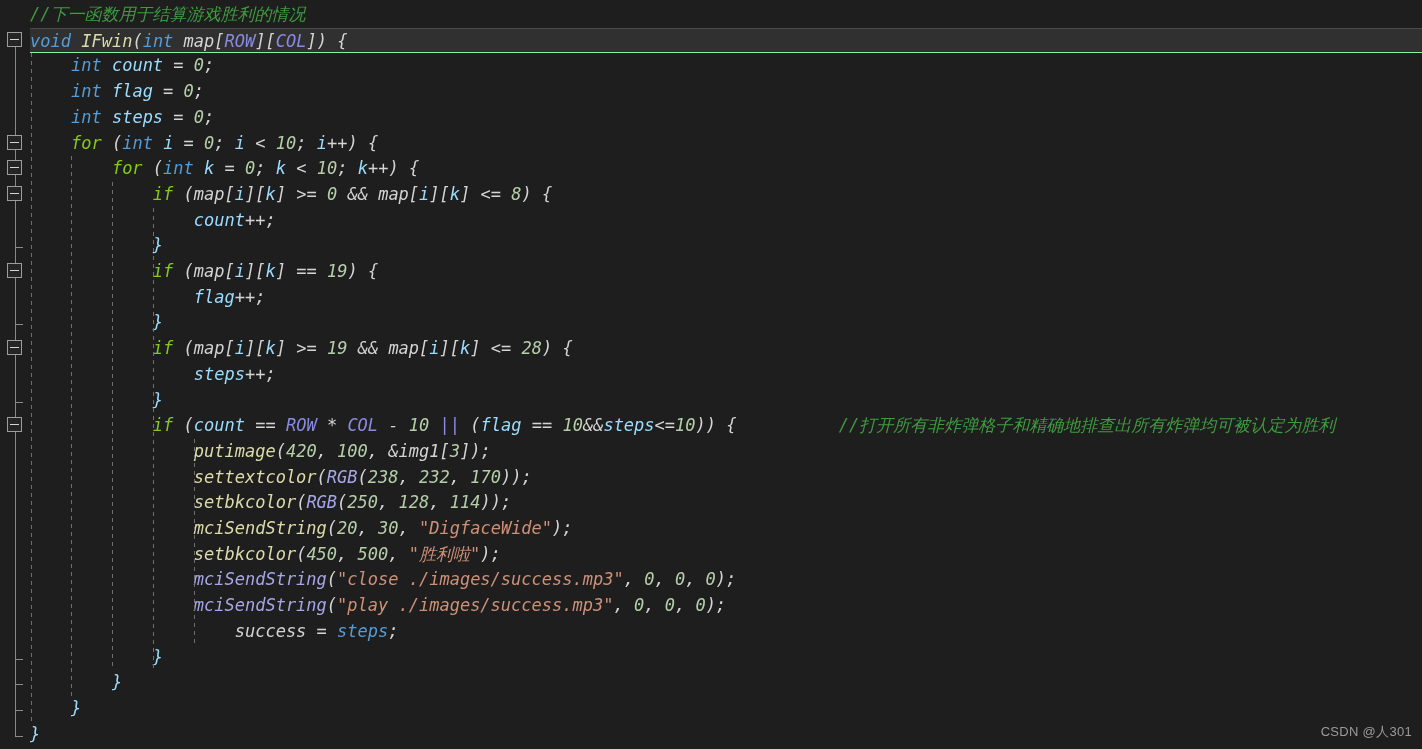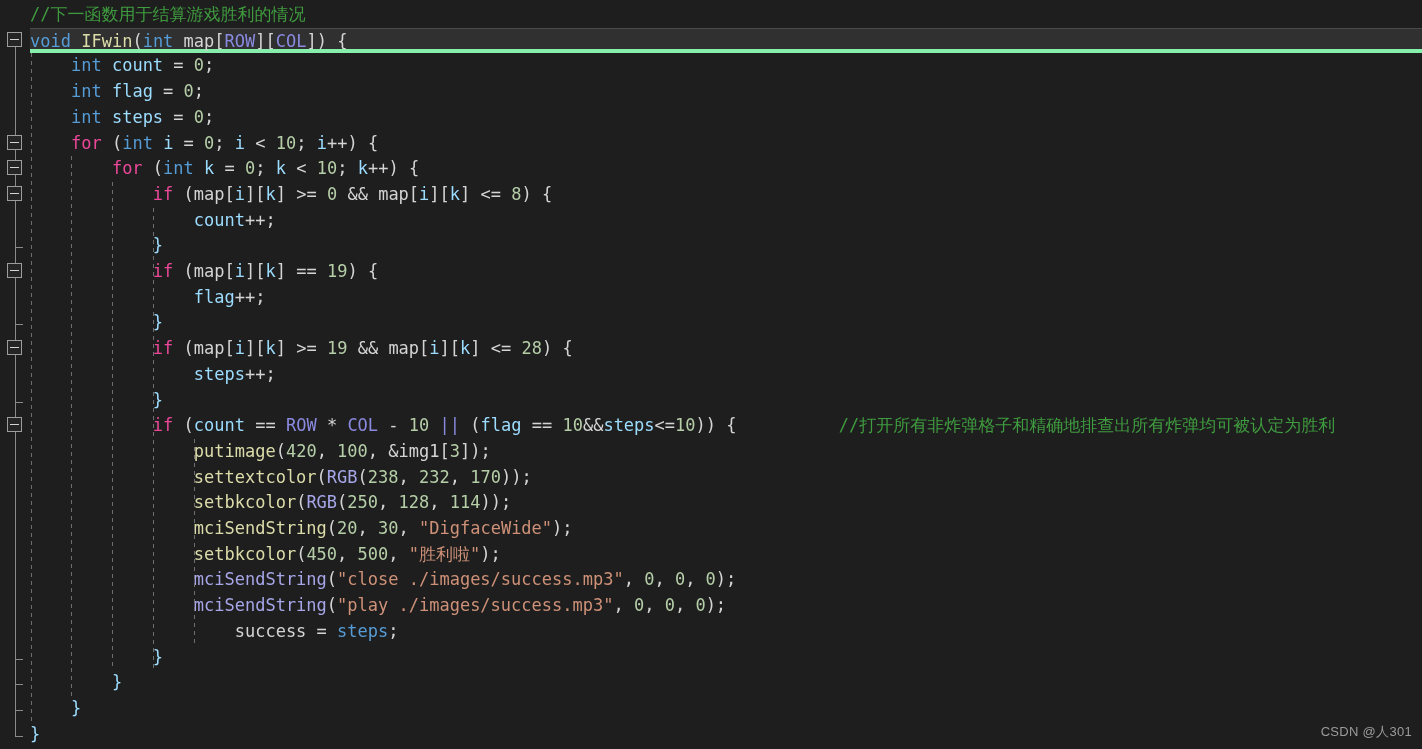--- a/index.html
+++ b/index.html
@@ -40,55 +40,55 @@
   }
   .fold-box::before{
     content:""; position:absolute;
     left:2px; top:6px; width:9px; height:1px;
     background:#d4d4d4;
   }
 
   
   #code{
     position:absolute; left:0; top:0;
-    width:1422px; height:715px;
+    width:1422px; height:715px;font-style:italic;
   }
   .line{
     position:absolute; left:0;
     height:25.7px; line-height:25.7px;
     white-space:pre;
     font-size:17px;
     letter-spacing:0px;
     color:#d4d4d4;
   }
   .line .txt{ position:absolute; left:30px; top:0; white-space:pre; }
 
   
   .line.active{
     background:#303031;
     border-top:1px solid #4a4a4a;
-    border-bottom:4px solid #86efac;
+    border-bottom:1px solid #86efac;
     width:1422px;
   }
 
   
   .iguide{
     position:absolute;
     width:1px;
     background:repeating-linear-gradient(
       to bottom,
       #6e6e6e 0px, #6e6e6e 4px,
       transparent 4px, transparent 8px);
     z-index:2;
   }
 
   
   .c-cmt   { color:#3f9b3f; }          
   .c-kw    { color:#569cd6; }          
-  .c-ctrl  { color:#ec4899; }          
+  .c-ctrl  { color:#84cc16; }          
   .c-fn    { color:#dcdcaa; }          
   .c-fn2   { color:#a6a6e8; }          
   .c-var   { color:#9cdcfe; }          
   .c-mem   { color:#d4d4d4; }          
   .c-macro { color:#8a8ae0; }          
   .c-num   { color:#b5cea8; }          
   .c-str   { color:#ce9178; }          
   .c-punc  { color:#d4d4d4; }          
   .c-brace { color:#9cdcfe; }          
   .c-op    { color:#d4d4d4; }

